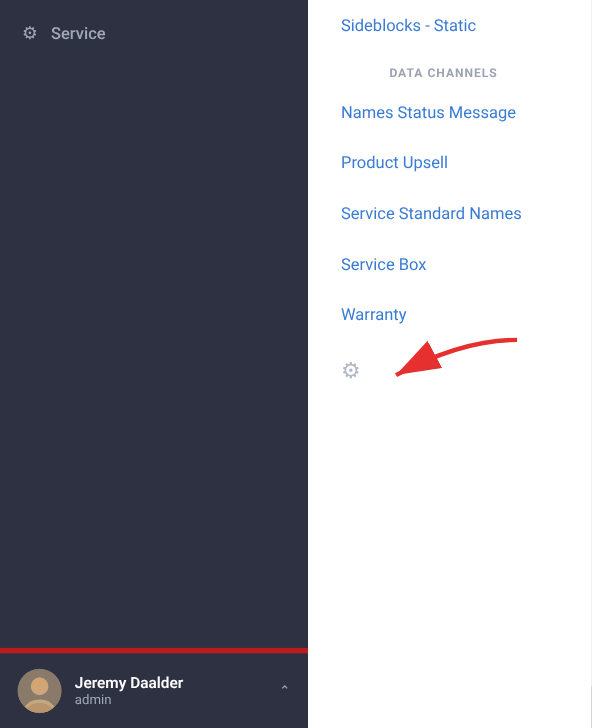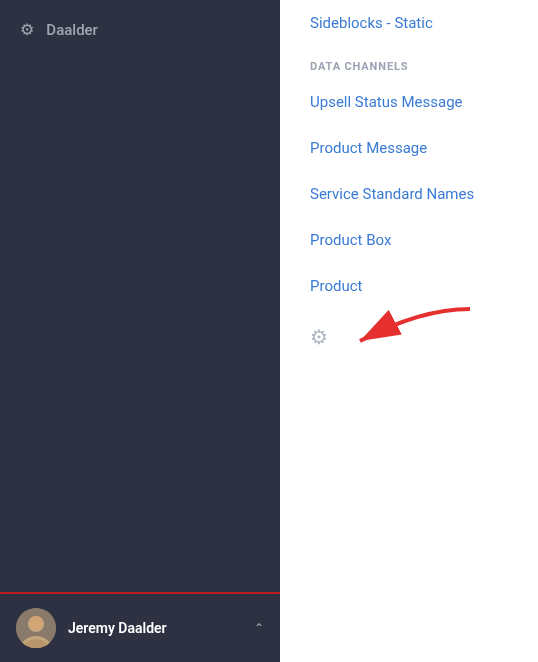--- a/index.html
+++ b/index.html
@@ -43,21 +43,21 @@
       font-size: 16px;
       color: #a0a7b5;
     }
 
     .sidebar-item .label {
       font-size: 15px;
       font-weight: 500;
     }
 
     .sidebar-footer {
-      border-top: 2px solid #b91c1c;
+      border-top: 5px solid #b91c1c;
       padding: 14px 16px;
       display: flex;
       align-items: center;
       gap: 12px;
     }
 
     .avatar {
       width: 40px;
       height: 40px;
       border-radius: 50%;
@@ -110,20 +110,21 @@
       border-bottom: none;
     }
 
     .section-label {
       padding: 14px 30px 6px;
       color: #9ba3b2;
       font-size: 11px;
       font-weight: 700;
       letter-spacing: 0.08em;
       text-transform: uppercase;
+      margin-left: 44px;
     }
 
     .gear-bottom {
       display: flex;
       align-items: center;
       padding: 16px 30px;
       position: relative;
     }
 
     .gear-icon-bottom {
@@ -143,63 +144,64 @@
       height: 60px;
     }
   </style>
 </head>
 <body>
 
 <div class="sidebar">
   <div class="sidebar-top">
     <div class="sidebar-item">
       <span class="icon">⚙</span>
-      <span class="label">Daalder</span>
+      <span class="label">Service</span>
     </div>
   </div>
   <div class="sidebar-footer">
     <div class="avatar">
       <svg width="40" height="40" viewBox="0 0 40 40">
         <circle cx="20" cy="20" r="20" fill="#8a7a6a"></circle>
         <ellipse cx="20" cy="16" rx="8" ry="8" fill="#c4a882"></ellipse>
         <ellipse cx="20" cy="38" rx="14" ry="10" fill="#c4a882"></ellipse>
         <circle cx="20" cy="15" r="7" fill="#d4a574"></circle>
         <ellipse cx="20" cy="40" rx="13" ry="9" fill="#b8956a"></ellipse>
       </svg>
     </div>
     <div class="user-info">
       <div class="user-name">Jeremy Daalder</div>
+      <div class="user-role">admin</div>
     </div>
     <span class="chevron-up">⌃</span>
   </div>
 </div>
 
 <div class="main-content">
   <div class="menu-section">
     <div class="menu-item">
       <span>Sideblocks - Static</span>
     </div>
   </div>
 
   <div class="menu-section">
     <div class="section-label">DATA CHANNELS</div>
     <div class="menu-item">
-      <span>Upsell Status Message</span>
-    </div>
-    <div class="menu-item">
-      <span>Product Message</span>
+      <span>Names Status Message</span>
+    </div>
+    <div class="menu-item">
+      <span>Product Upsell</span>
     </div>
     <div class="menu-item">
       <span>Service Standard Names</span>
     </div>
     <div class="menu-item">
-      <span>Product Box</span>
-    </div>
-    <div class="menu-item">
-      <span>Product</span>
+      <span>Service Box</span>
+    </div>
+    <div class="menu-item">
+      <span>Warranty</span>
     </div>
   </div>
 
 
   <div class="gear-bottom">
     <span class="gear-icon-bottom">⚙</span>
     <div class="arrow-overlay">
       <svg class="arrow-svg" viewBox="0 0 140 60">
         <defs>
           <marker id="arrowhead" markerWidth="10" markerHeight="7" refX="10" refY="3.5" orient="auto">

